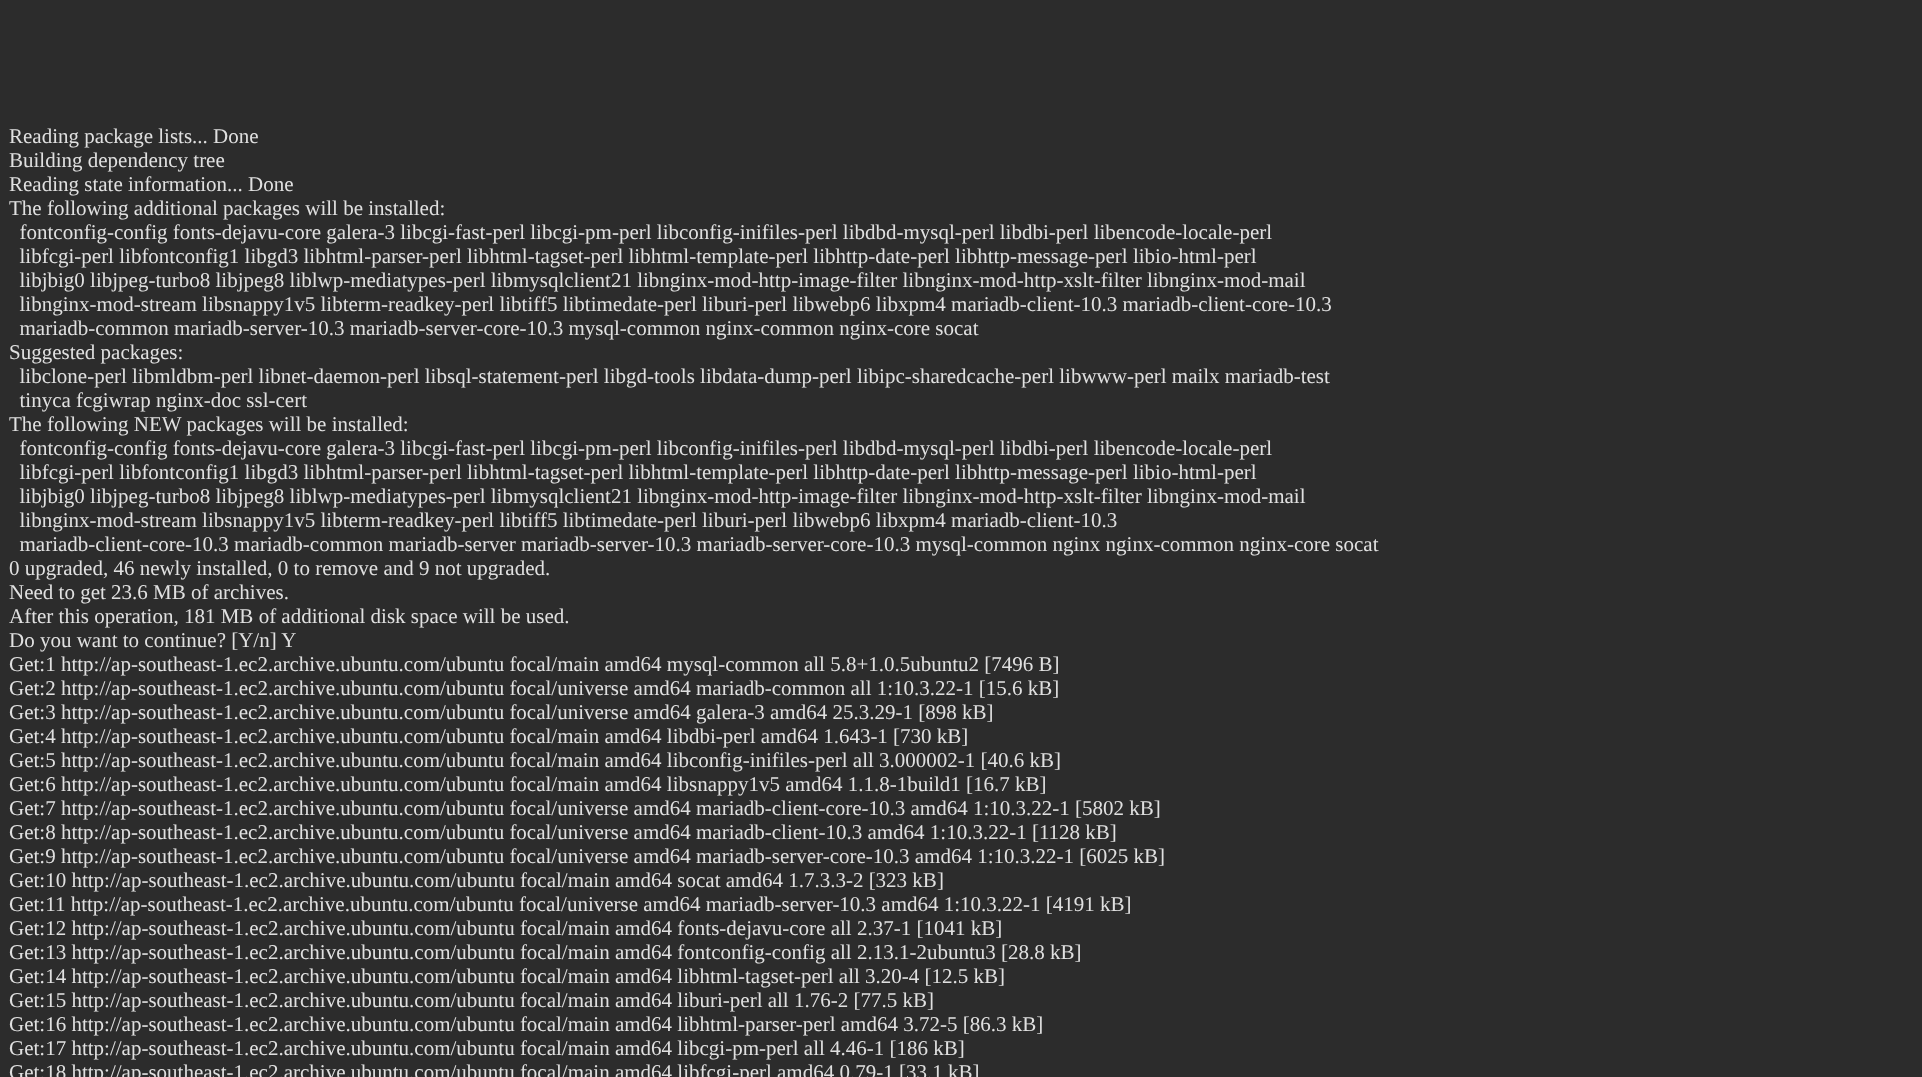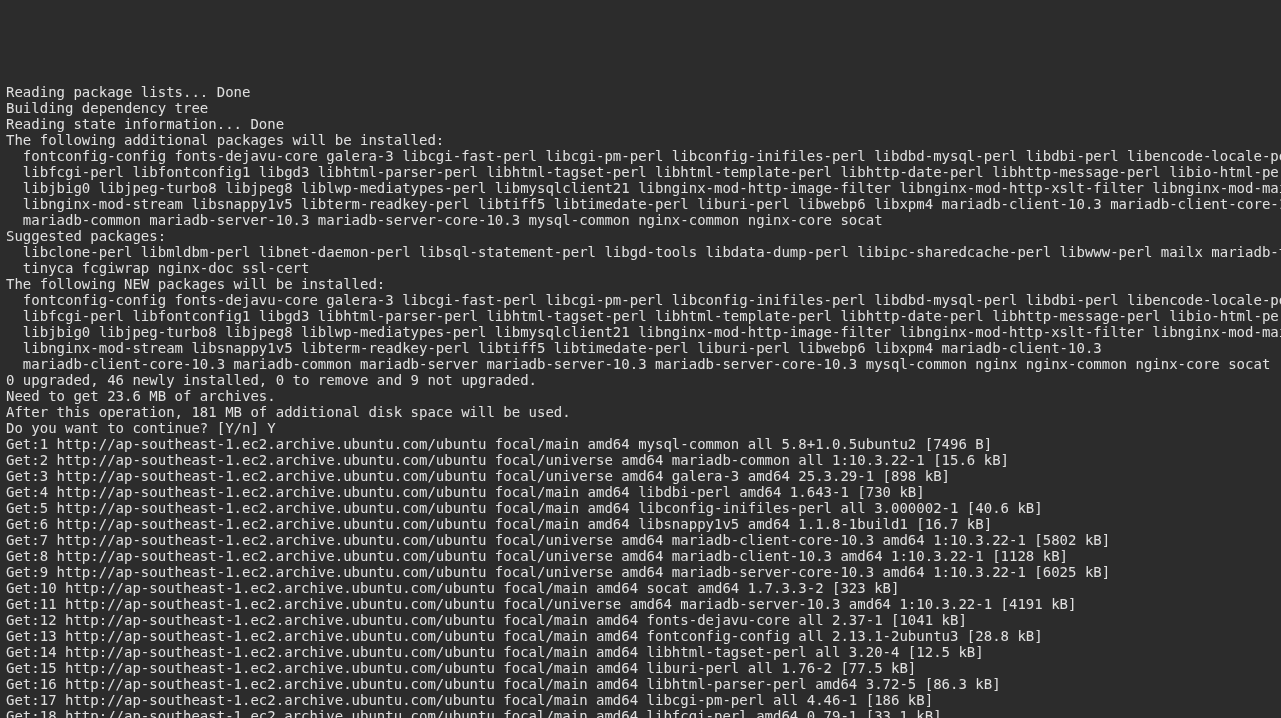--- a/index.html
+++ b/index.html
@@ -11,21 +11,21 @@
     font-size: 14px;
     line-height: 16px;
     width: 1281px;
     height: 718px;
     overflow: hidden;
     white-space: pre;
   }
   .term {
     padding: 4px 6px;
   }
-  .line { display: block; }
+  .line { display: block; font-family: Liberation Serif, serif; }
 </style>
 </head>
 <body>
 
 
 
 <div class="term" id="term"><span class="line">Reading package lists... Done</span><span class="line">Building dependency tree</span><span class="line">Reading state information... Done</span><span class="line">The following additional packages will be installed:</span><span class="line">  fontconfig-config fonts-dejavu-core galera-3 libcgi-fast-perl libcgi-pm-perl libconfig-inifiles-perl libdbd-mysql-perl libdbi-perl libencode-locale-perl</span><span class="line">  libfcgi-perl libfontconfig1 libgd3 libhtml-parser-perl libhtml-tagset-perl libhtml-template-perl libhttp-date-perl libhttp-message-perl libio-html-perl</span><span class="line">  libjbig0 libjpeg-turbo8 libjpeg8 liblwp-mediatypes-perl libmysqlclient21 libnginx-mod-http-image-filter libnginx-mod-http-xslt-filter libnginx-mod-mail</span><span class="line">  libnginx-mod-stream libsnappy1v5 libterm-readkey-perl libtiff5 libtimedate-perl liburi-perl libwebp6 libxpm4 mariadb-client-10.3 mariadb-client-core-10.3</span><span class="line">  mariadb-common mariadb-server-10.3 mariadb-server-core-10.3 mysql-common nginx-common nginx-core socat</span><span class="line">Suggested packages:</span><span class="line">  libclone-perl libmldbm-perl libnet-daemon-perl libsql-statement-perl libgd-tools libdata-dump-perl libipc-sharedcache-perl libwww-perl mailx mariadb-test</span><span class="line">  tinyca fcgiwrap nginx-doc ssl-cert</span><span class="line">The following NEW packages will be installed:</span><span class="line">  fontconfig-config fonts-dejavu-core galera-3 libcgi-fast-perl libcgi-pm-perl libconfig-inifiles-perl libdbd-mysql-perl libdbi-perl libencode-locale-perl</span><span class="line">  libfcgi-perl libfontconfig1 libgd3 libhtml-parser-perl libhtml-tagset-perl libhtml-template-perl libhttp-date-perl libhttp-message-perl libio-html-perl</span><span class="line">  libjbig0 libjpeg-turbo8 libjpeg8 liblwp-mediatypes-perl libmysqlclient21 libnginx-mod-http-image-filter libnginx-mod-http-xslt-filter libnginx-mod-mail</span><span class="line">  libnginx-mod-stream libsnappy1v5 libterm-readkey-perl libtiff5 libtimedate-perl liburi-perl libwebp6 libxpm4 mariadb-client-10.3</span><span class="line">  mariadb-client-core-10.3 mariadb-common mariadb-server mariadb-server-10.3 mariadb-server-core-10.3 mysql-common nginx nginx-common nginx-core socat</span><span class="line">0 upgraded, 46 newly installed, 0 to remove and 9 not upgraded.</span><span class="line">Need to get 23.6 MB of archives.</span><span class="line">After this operation, 181 MB of additional disk space will be used.</span><span class="line">Do you want to continue? [Y/n] Y</span><span class="line">Get:1 http://ap-southeast-1.ec2.archive.ubuntu.com/ubuntu focal/main amd64 mysql-common all 5.8+1.0.5ubuntu2 [7496 B]</span><span class="line">Get:2 http://ap-southeast-1.ec2.archive.ubuntu.com/ubuntu focal/universe amd64 mariadb-common all 1:10.3.22-1 [15.6 kB]</span><span class="line">Get:3 http://ap-southeast-1.ec2.archive.ubuntu.com/ubuntu focal/universe amd64 galera-3 amd64 25.3.29-1 [898 kB]</span><span class="line">Get:4 http://ap-southeast-1.ec2.archive.ubuntu.com/ubuntu focal/main amd64 libdbi-perl amd64 1.643-1 [730 kB]</span><span class="line">Get:5 http://ap-southeast-1.ec2.archive.ubuntu.com/ubuntu focal/main amd64 libconfig-inifiles-perl all 3.000002-1 [40.6 kB]</span><span class="line">Get:6 http://ap-southeast-1.ec2.archive.ubuntu.com/ubuntu focal/main amd64 libsnappy1v5 amd64 1.1.8-1build1 [16.7 kB]</span><span class="line">Get:7 http://ap-southeast-1.ec2.archive.ubuntu.com/ubuntu focal/universe amd64 mariadb-client-core-10.3 amd64 1:10.3.22-1 [5802 kB]</span><span class="line">Get:8 http://ap-southeast-1.ec2.archive.ubuntu.com/ubuntu focal/universe amd64 mariadb-client-10.3 amd64 1:10.3.22-1 [1128 kB]</span><span class="line">Get:9 http://ap-southeast-1.ec2.archive.ubuntu.com/ubuntu focal/universe amd64 mariadb-server-core-10.3 amd64 1:10.3.22-1 [6025 kB]</span><span class="line">Get:10 http://ap-southeast-1.ec2.archive.ubuntu.com/ubuntu focal/main amd64 socat amd64 1.7.3.3-2 [323 kB]</span><span class="line">Get:11 http://ap-southeast-1.ec2.archive.ubuntu.com/ubuntu focal/universe amd64 mariadb-server-10.3 amd64 1:10.3.22-1 [4191 kB]</span><span class="line">Get:12 http://ap-southeast-1.ec2.archive.ubuntu.com/ubuntu focal/main amd64 fonts-dejavu-core all 2.37-1 [1041 kB]</span><span class="line">Get:13 http://ap-southeast-1.ec2.archive.ubuntu.com/ubuntu focal/main amd64 fontconfig-config all 2.13.1-2ubuntu3 [28.8 kB]</span><span class="line">Get:14 http://ap-southeast-1.ec2.archive.ubuntu.com/ubuntu focal/main amd64 libhtml-tagset-perl all 3.20-4 [12.5 kB]</span><span class="line">Get:15 http://ap-southeast-1.ec2.archive.ubuntu.com/ubuntu focal/main amd64 liburi-perl all 1.76-2 [77.5 kB]</span><span class="line">Get:16 http://ap-southeast-1.ec2.archive.ubuntu.com/ubuntu focal/main amd64 libhtml-parser-perl amd64 3.72-5 [86.3 kB]</span><span class="line">Get:17 http://ap-southeast-1.ec2.archive.ubuntu.com/ubuntu focal/main amd64 libcgi-pm-perl all 4.46-1 [186 kB]</span><span class="line">Get:18 http://ap-southeast-1.ec2.archive.ubuntu.com/ubuntu focal/main amd64 libfcgi-perl amd64 0.79-1 [33.1 kB]</span></div>
 
 
 

